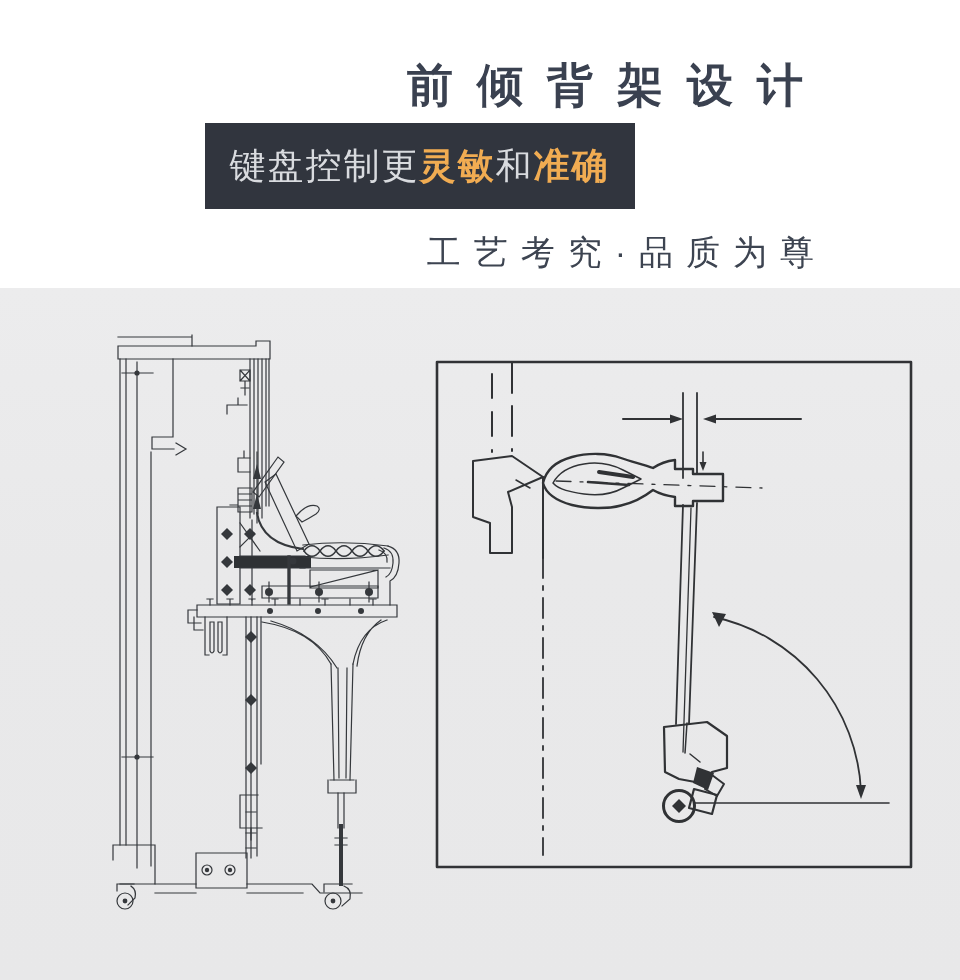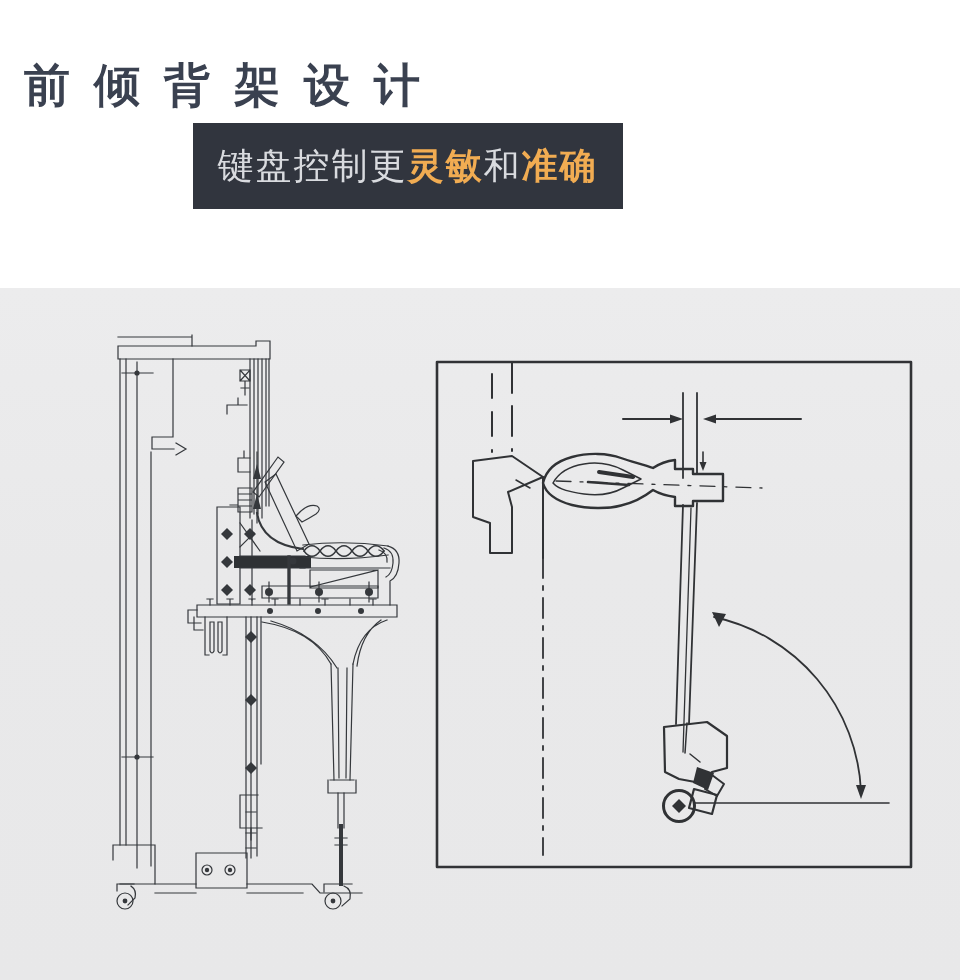--- a/index.html
+++ b/index.html
@@ -1,20 +1,20 @@
 <!DOCTYPE html>
 <html><head>
 <meta charset="utf-8">
 <style>
   html,body{margin:0;padding:0}
   body{
     width:960px;height:980px;position:relative;overflow:hidden;
     background:#ffffff;font-family:"Liberation Sans",sans-serif;
   }
-  .header{position:absolute;top:0;left:0;width:815px;height:288px;background:#ffffff;text-align:left}
+  .header{position:absolute;top:0;left:12px;width:815px;height:288px;background:#ffffff;text-align:right}
   .title{
     margin:0;padding-top:60px;font-size:46px;font-weight:700;color:#3a4150;
     letter-spacing:24px;text-indent:24px;line-height:1.1;
   }
   .banner{
     margin:12px auto 0;width:max-content;height:52px;background:#31353e;
     padding:17px 25px;font-size:36px;line-height:52px;color:#d9dbdf;letter-spacing:2px;
   }
   .banner .hl{color:#f1ac52;font-weight:700}
   .tagline{
@@ -26,20 +26,21 @@
     background:linear-gradient(180deg,#ececed 0%,#e9e9ea 40%,#e8e8e9 100%);
   }
   .figure-area svg{position:absolute;top:0;left:0;display:block}
 </style>
 </head>
 <body>
 
 <div class="header">
   <h1 class="title">前倾背架设计</h1>
   <div class="banner"><span>键盘控制更</span><span class="hl">灵敏</span><span>和</span><span class="hl">准确</span></div>
+  <div class="tagline">工艺考究·品质为尊</div>
 </div>
 
 <div class="figure-area">
 <svg width="960" height="692" viewBox="0 288 960 692">
 
   <g fill="none" stroke="#35383c" stroke-width="1.2" stroke-linecap="square" stroke-linejoin="miter">
 
     <path d="M118,337 H192 M192,335 V346"></path>
     <path d="M118,346 L256,346 L256,341 L270,341 L270,359 L118,359 Z"></path>
 

